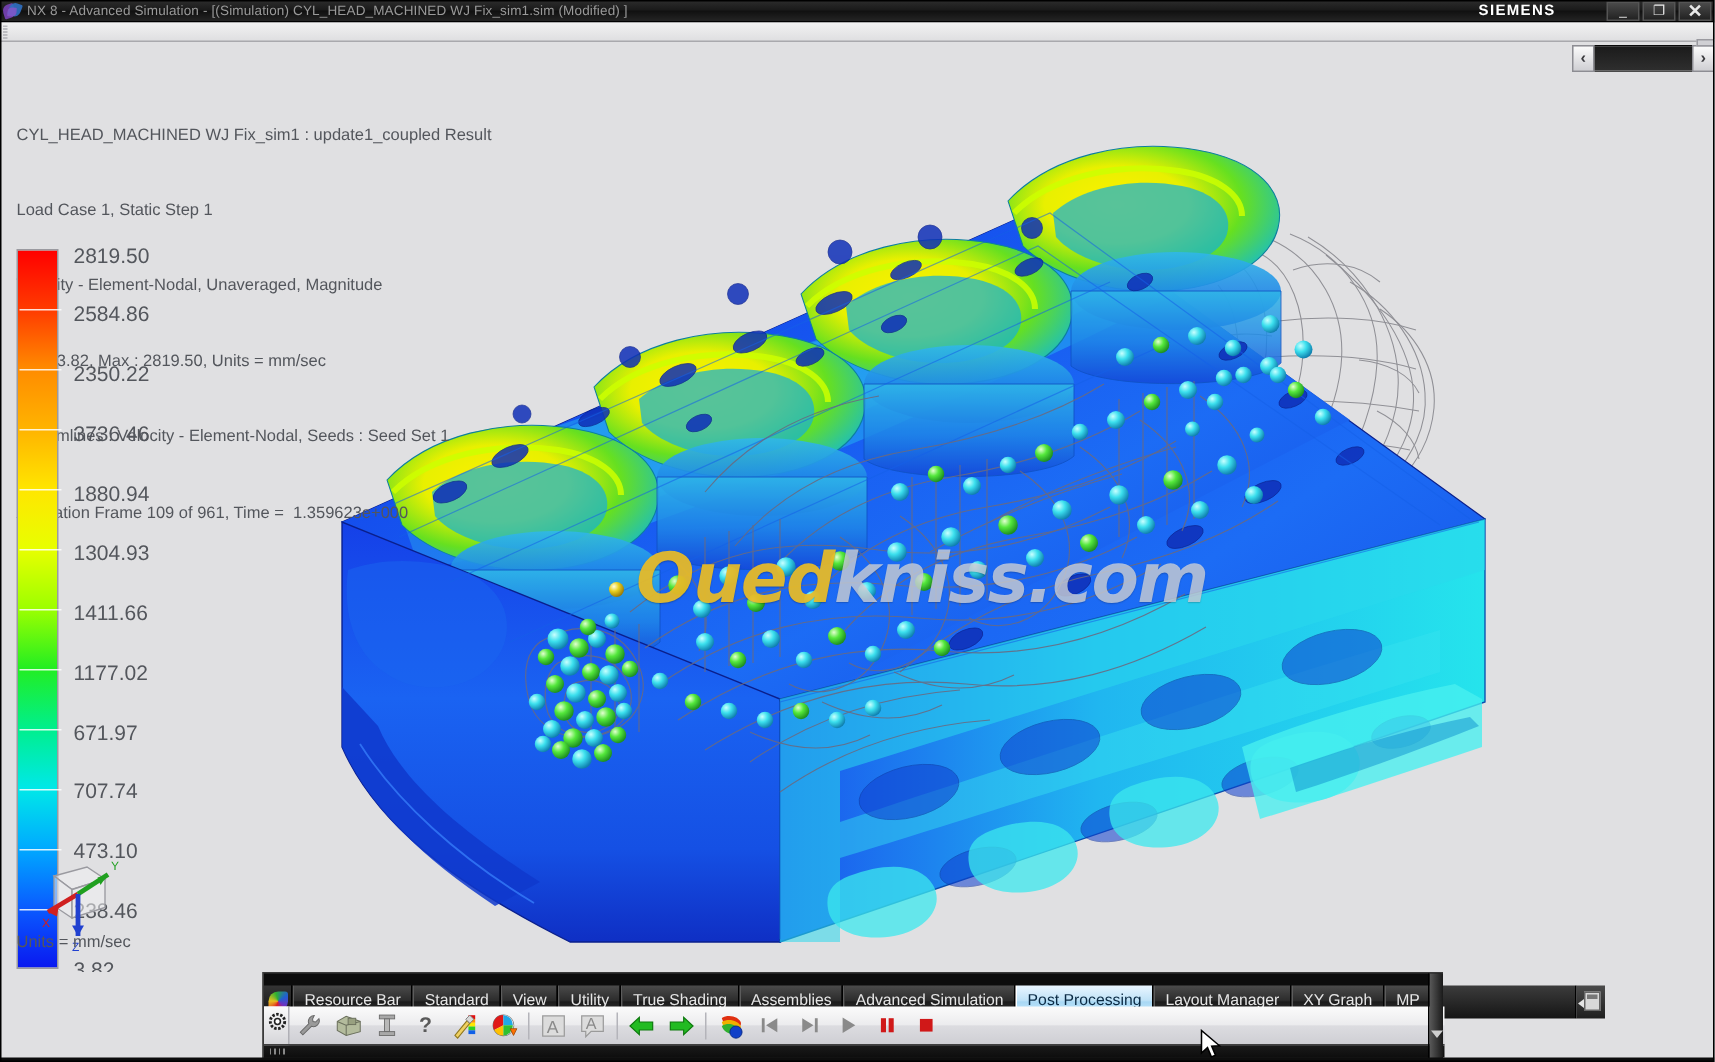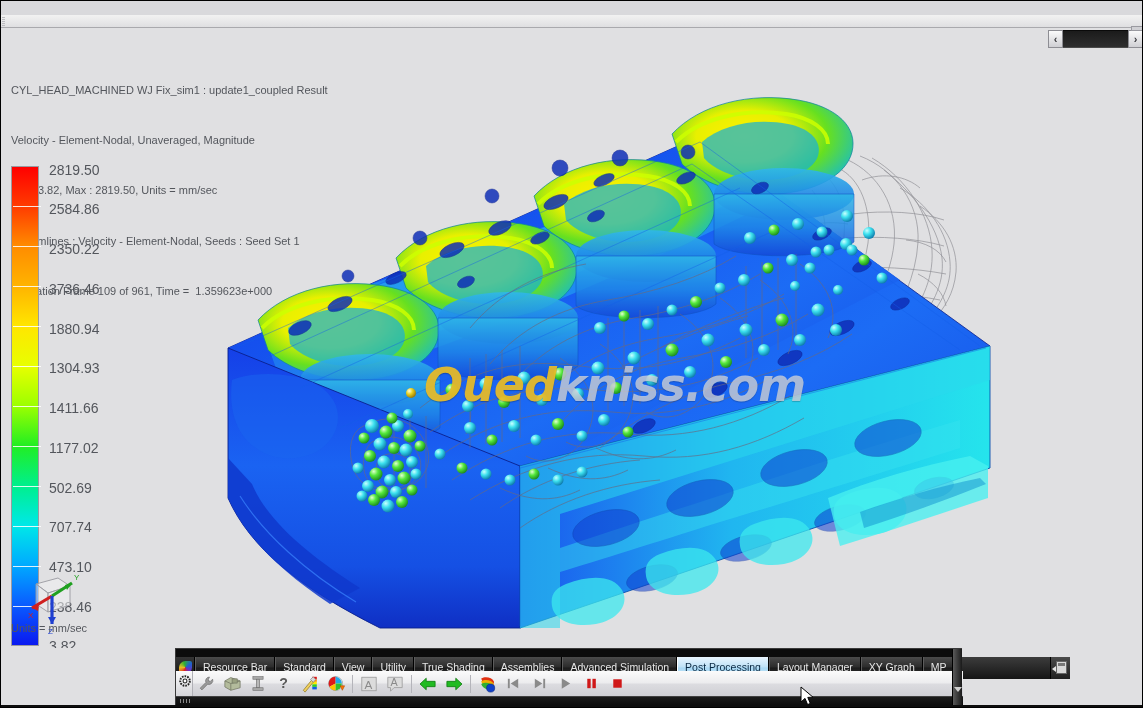--- a/index.html
+++ b/index.html
@@ -269,20 +269,34 @@
   .bottomstrip {
     position: absolute; left: 0; bottom: 0; width: 1143px; height: 3px;
     background: #0d0d0d; z-index: 50;
   }
 </style>
 </head>
 <body>
 
 <div id="app">
 
+  <div class="titlebar">
+    <div class="app-logo">
+      <span class="p1"></span>
+        <span class="p2"></span>
+        <span class="p3"></span>
+    </div>
+    <span class="title-text">NX 8 - Advanced Simulation - [(Simulation) CYL_HEAD_MACHINED WJ Fix_sim1.sim (Modified) ]</span>
+    <span class="brand">SIEMENS</span>
+    <div class="winbtns">
+      <div class="winbtn">_</div>
+      <div class="winbtn">❐</div>
+      <div class="winbtn close">✕</div>
+    </div>
+  </div>
 
   <div class="menustrip">
     <span class="grip"></span>
   </div>
 
   <div class="viewport">
 
     <svg class="model" viewBox="0 0 1143 620">
       <defs>
         <linearGradient id="gTop" x1="0" y1="0" x2="1" y2="1">
@@ -620,20 +634,21 @@
         <circle cx="838" cy="262" r="5" fill="url(#gSphC)"></circle>
       </g>
     </svg>
 
     <div class="watermark">
       <span class="a">Oued</span><span class="b">kniss.com</span>
     </div>
 
     <div class="annot">
       <div>CYL_HEAD_MACHINED WJ Fix_sim1 : update1_coupled Result</div>
+      <div>Load Case 1, Static Step 1</div>
       <div>Velocity - Element-Nodal, Unaveraged, Magnitude</div>
       <div>Min : 3.82, Max : 2819.50, Units = mm/sec</div>
       <div>Streamlines : Velocity - Element-Nodal, Seeds : Seed Set 1</div>
       <div>Animation Frame 109 of 961, Time =  1.359623e+000</div>
     </div>
 
     <div class="legend">
       <div class="bar">
         <span class="sep" style="top:39px"></span>
           <span class="sep" style="top:79px"></span>
@@ -649,21 +664,21 @@
       </div>
       <div class="labels">
         <span style="top:-4px">2819.50</span>
         <span style="top:35px">2584.86</span>
         <span style="top:75px">2350.22</span>
         <span style="top:115px">3736.46</span>
         <span style="top:155px">1880.94</span>
         <span style="top:194px">1304.93</span>
         <span style="top:234px">1411.66</span>
         <span style="top:274px">1177.02</span>
-        <span style="top:314px">502.69</span>
+        <span style="top:314px">671.97</span>
         <span style="top:353px">707.74</span>
         <span style="top:393px">473.10</span>
         <span style="top:433px">238.46</span>
         <span style="top:472px">3.82</span>
       </div>
     </div>
 
     <svg class="triad" viewBox="0 0 120 70">
       <g stroke="#9a9aa0" stroke-width="0.9" fill="#f0f0f2" fill-opacity="0.55">
         <path d="M22 18 L44 12 L56 20 L34 27 Z"></path>

